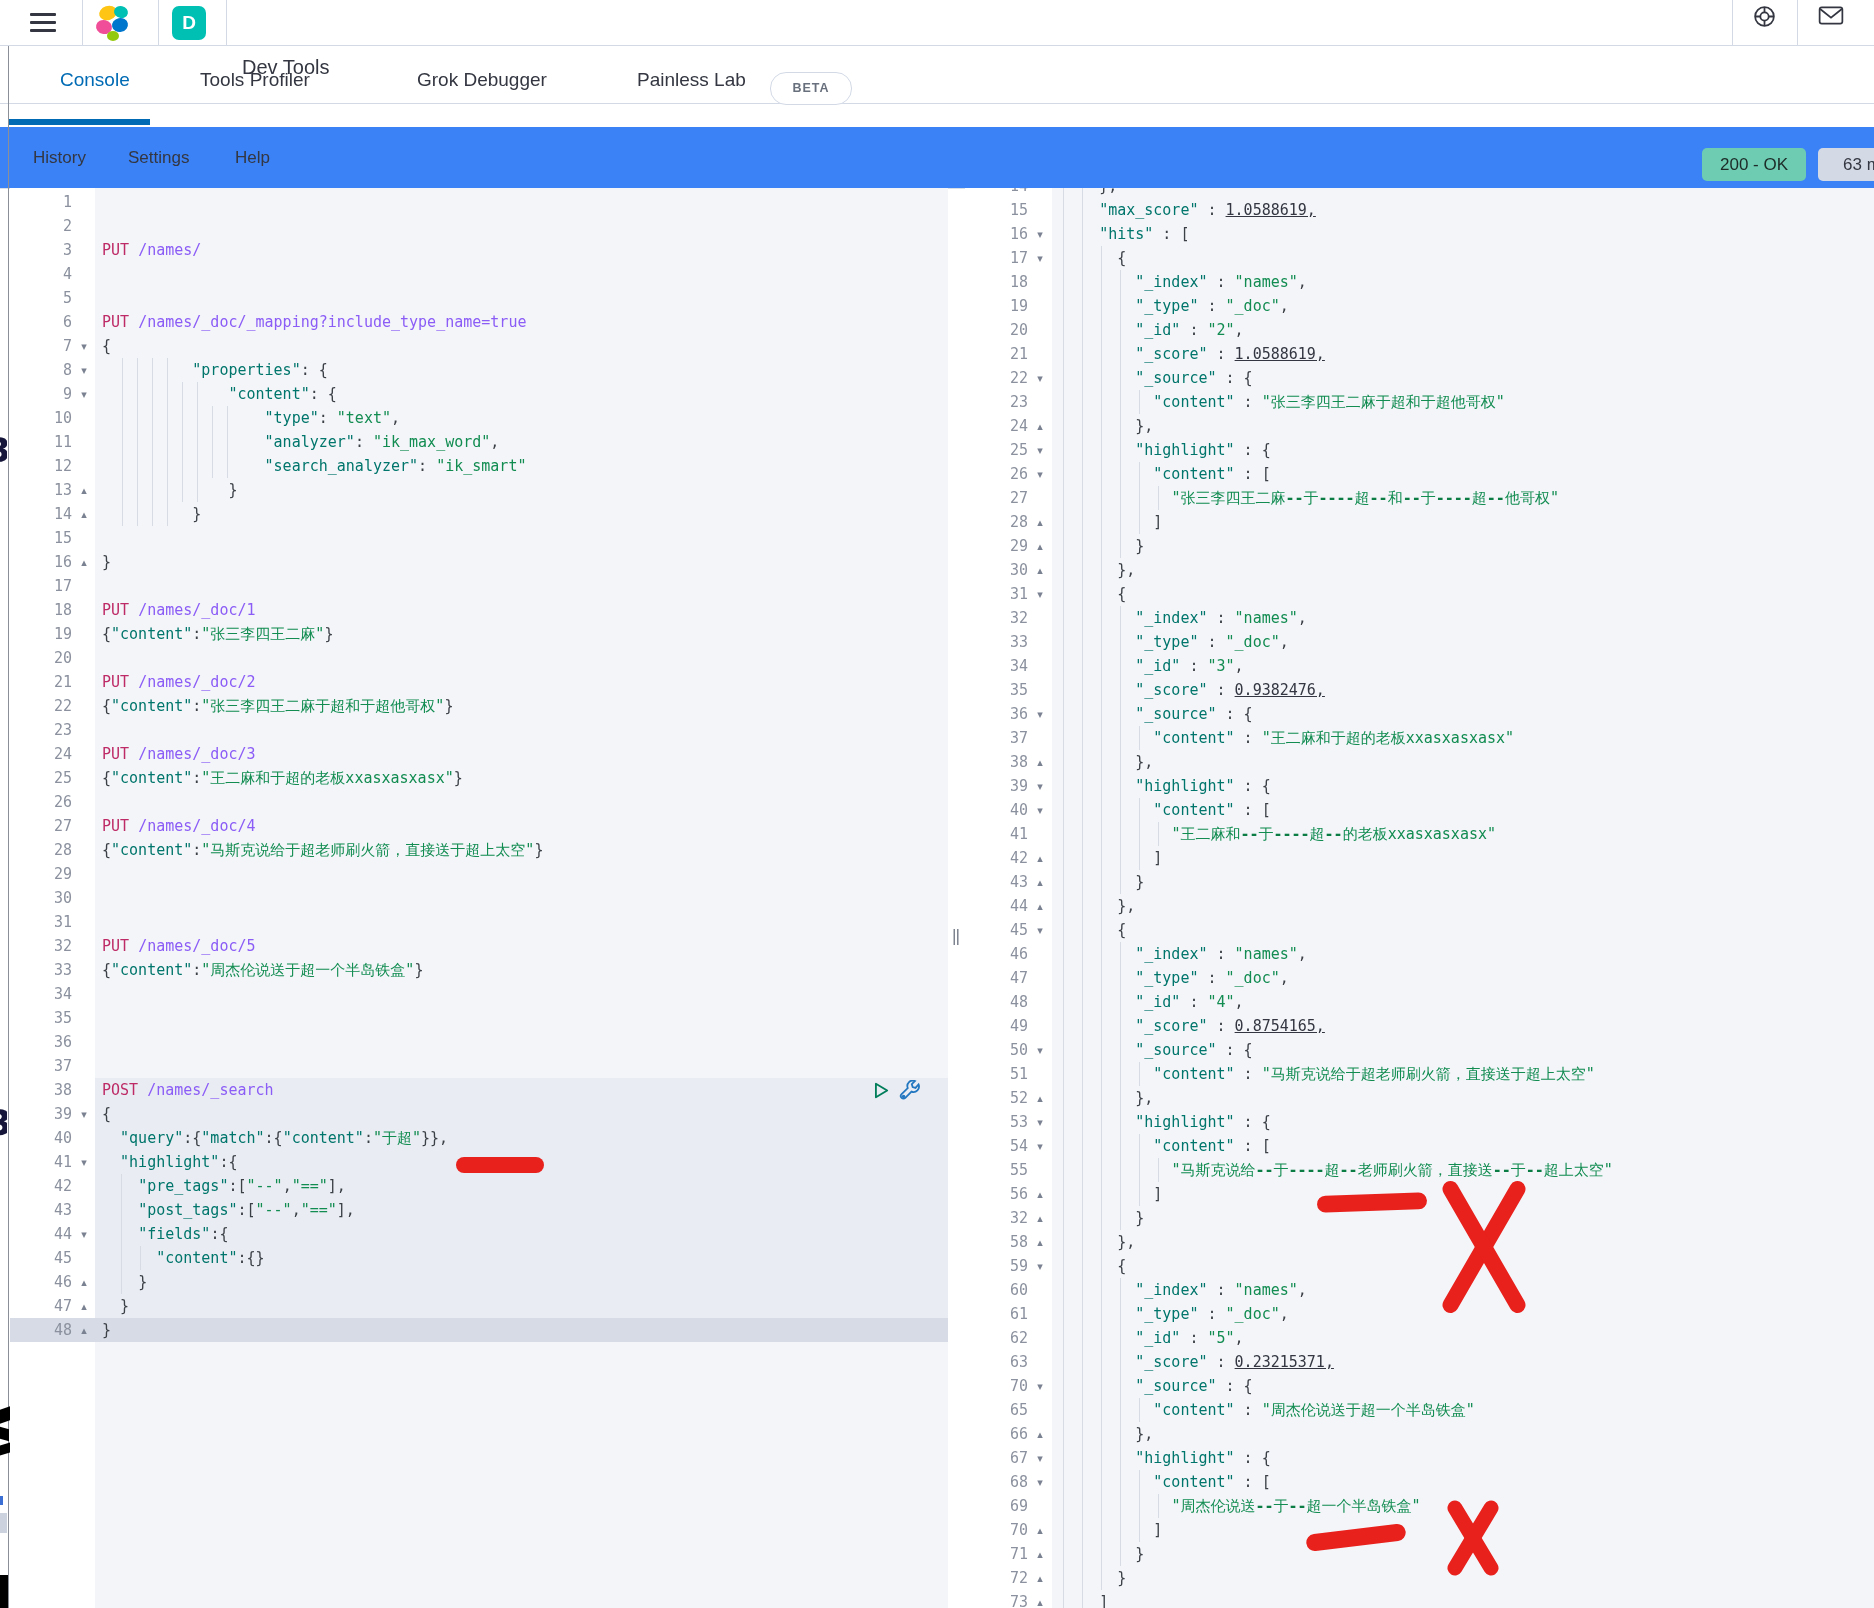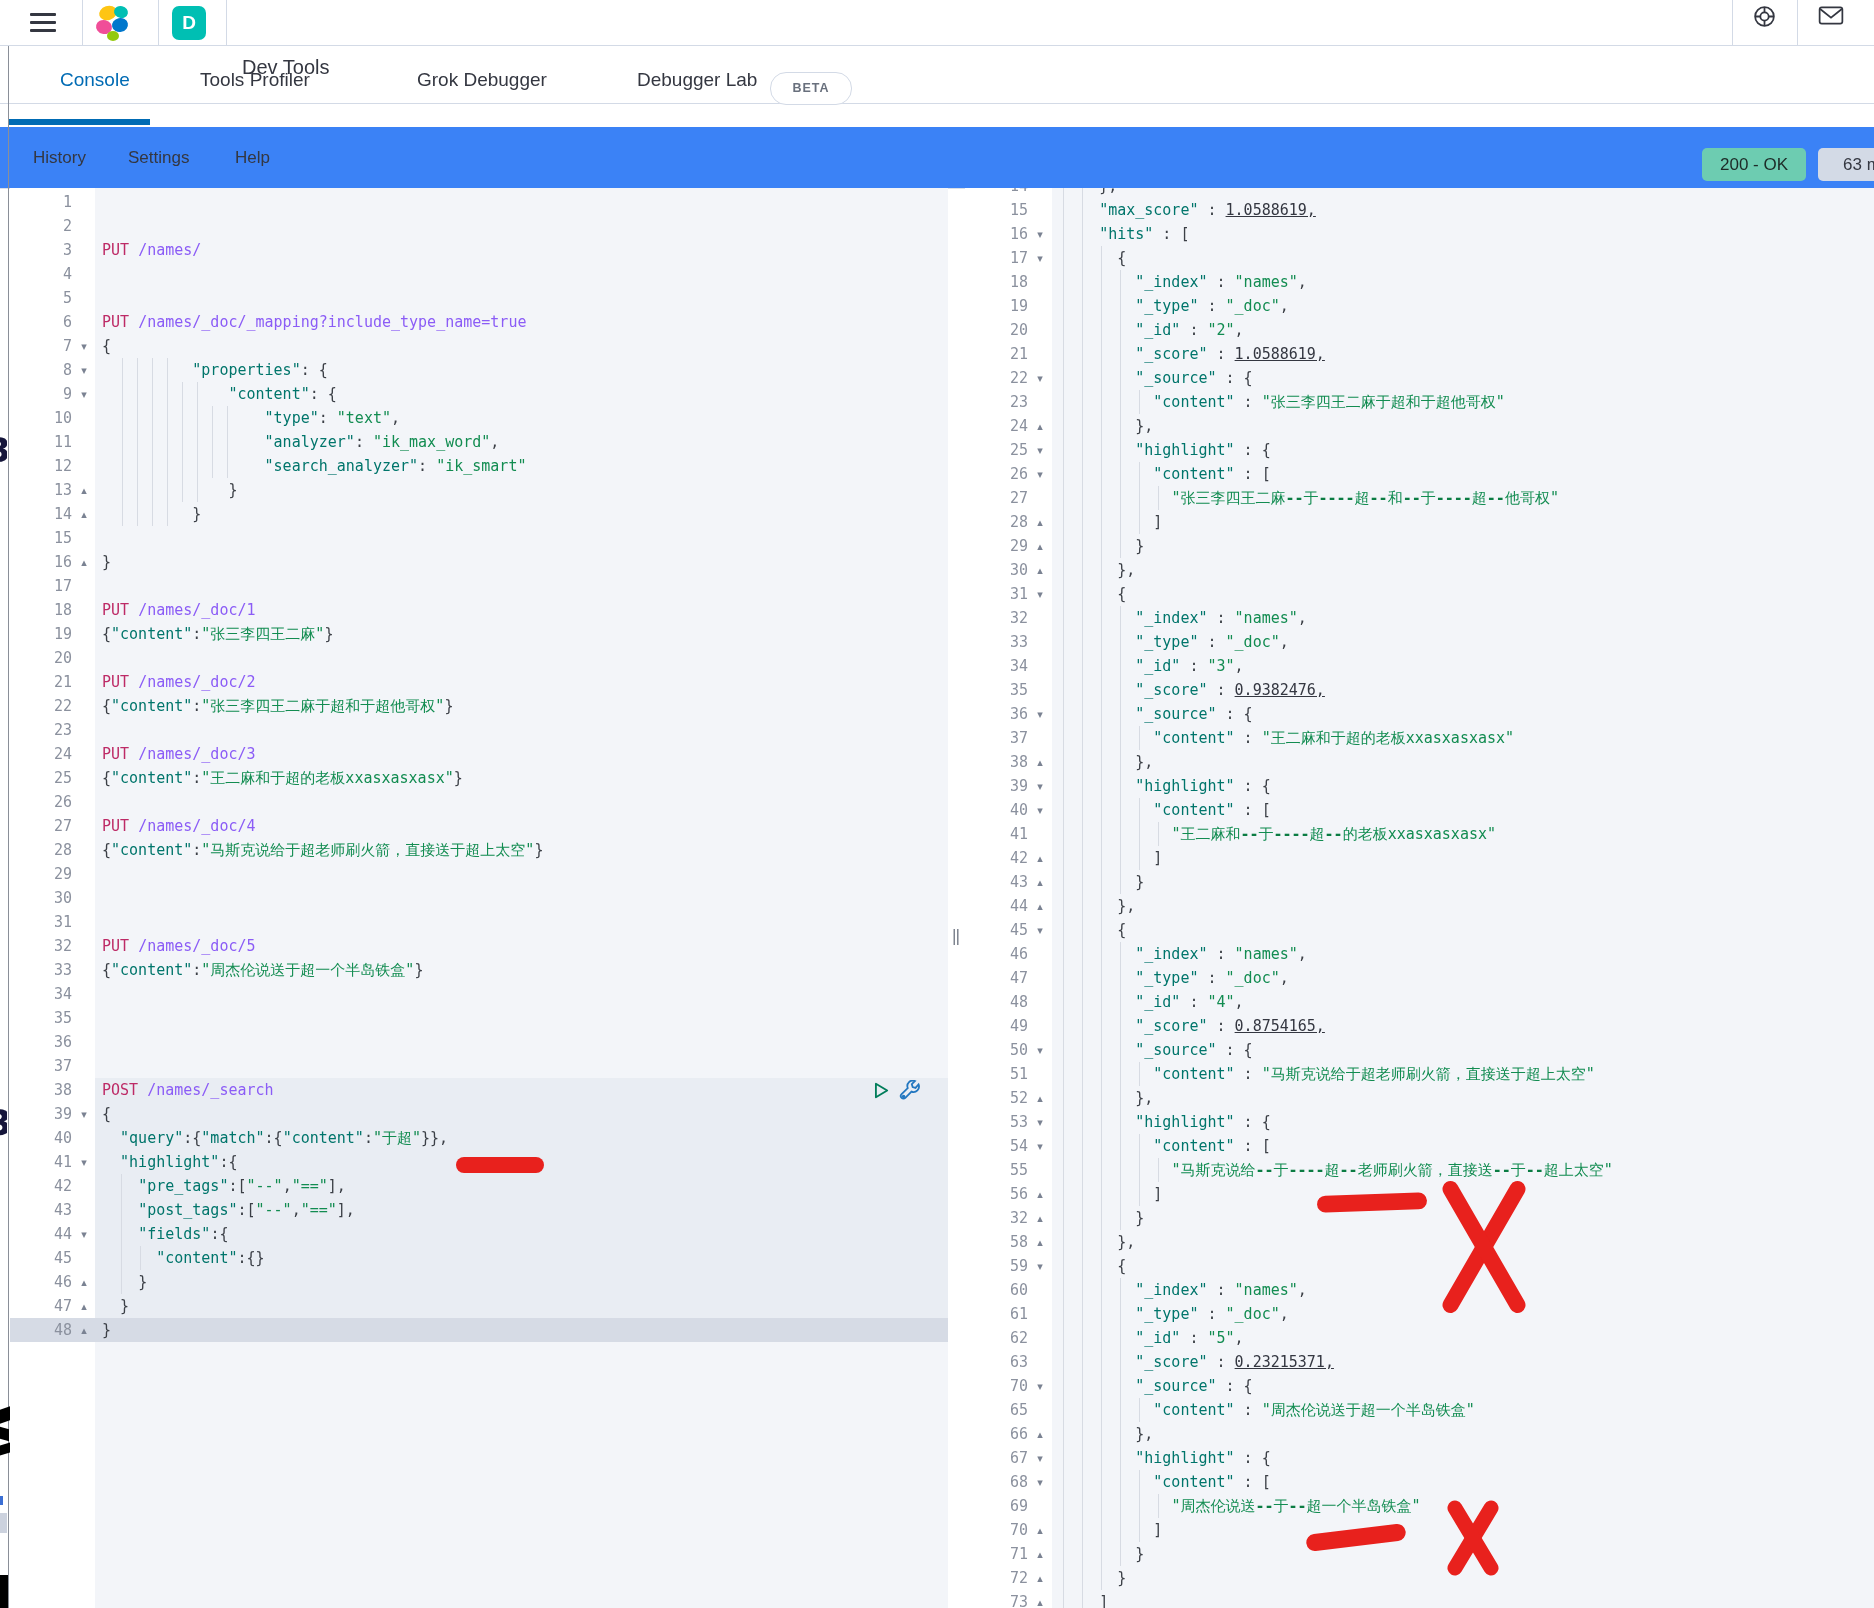--- a/index.html
+++ b/index.html
@@ -109,21 +109,21 @@
     </svg>
   </div>
 </div>
 
 <div class="tabs">
   <div class="hair"></div>
   <div id="tabsrow">
       <div class="tab active" style="left: 33px;">Console</div>
       <div class="tab" style="left: 173px;">Tools Profiler</div>
       <div class="tab" style="left: 390px;">Grok Debugger</div>
-      <div class="tab" style="left: 610px;">Debugger Lab</div>
+      <div class="tab" style="left: 610px;">Painless Lab</div>
     </div>
   <div class="tabbar"></div>
   <div class="beta">BETA</div>
 </div>
 
 <div class="tbar">
   <div id="tbarrow">
       <div class="titem" style="left: 33px;">History</div>
       <div class="titem" style="left: 128px;">Settings</div>
       <div class="titem" style="left: 235px;">Help</div>

